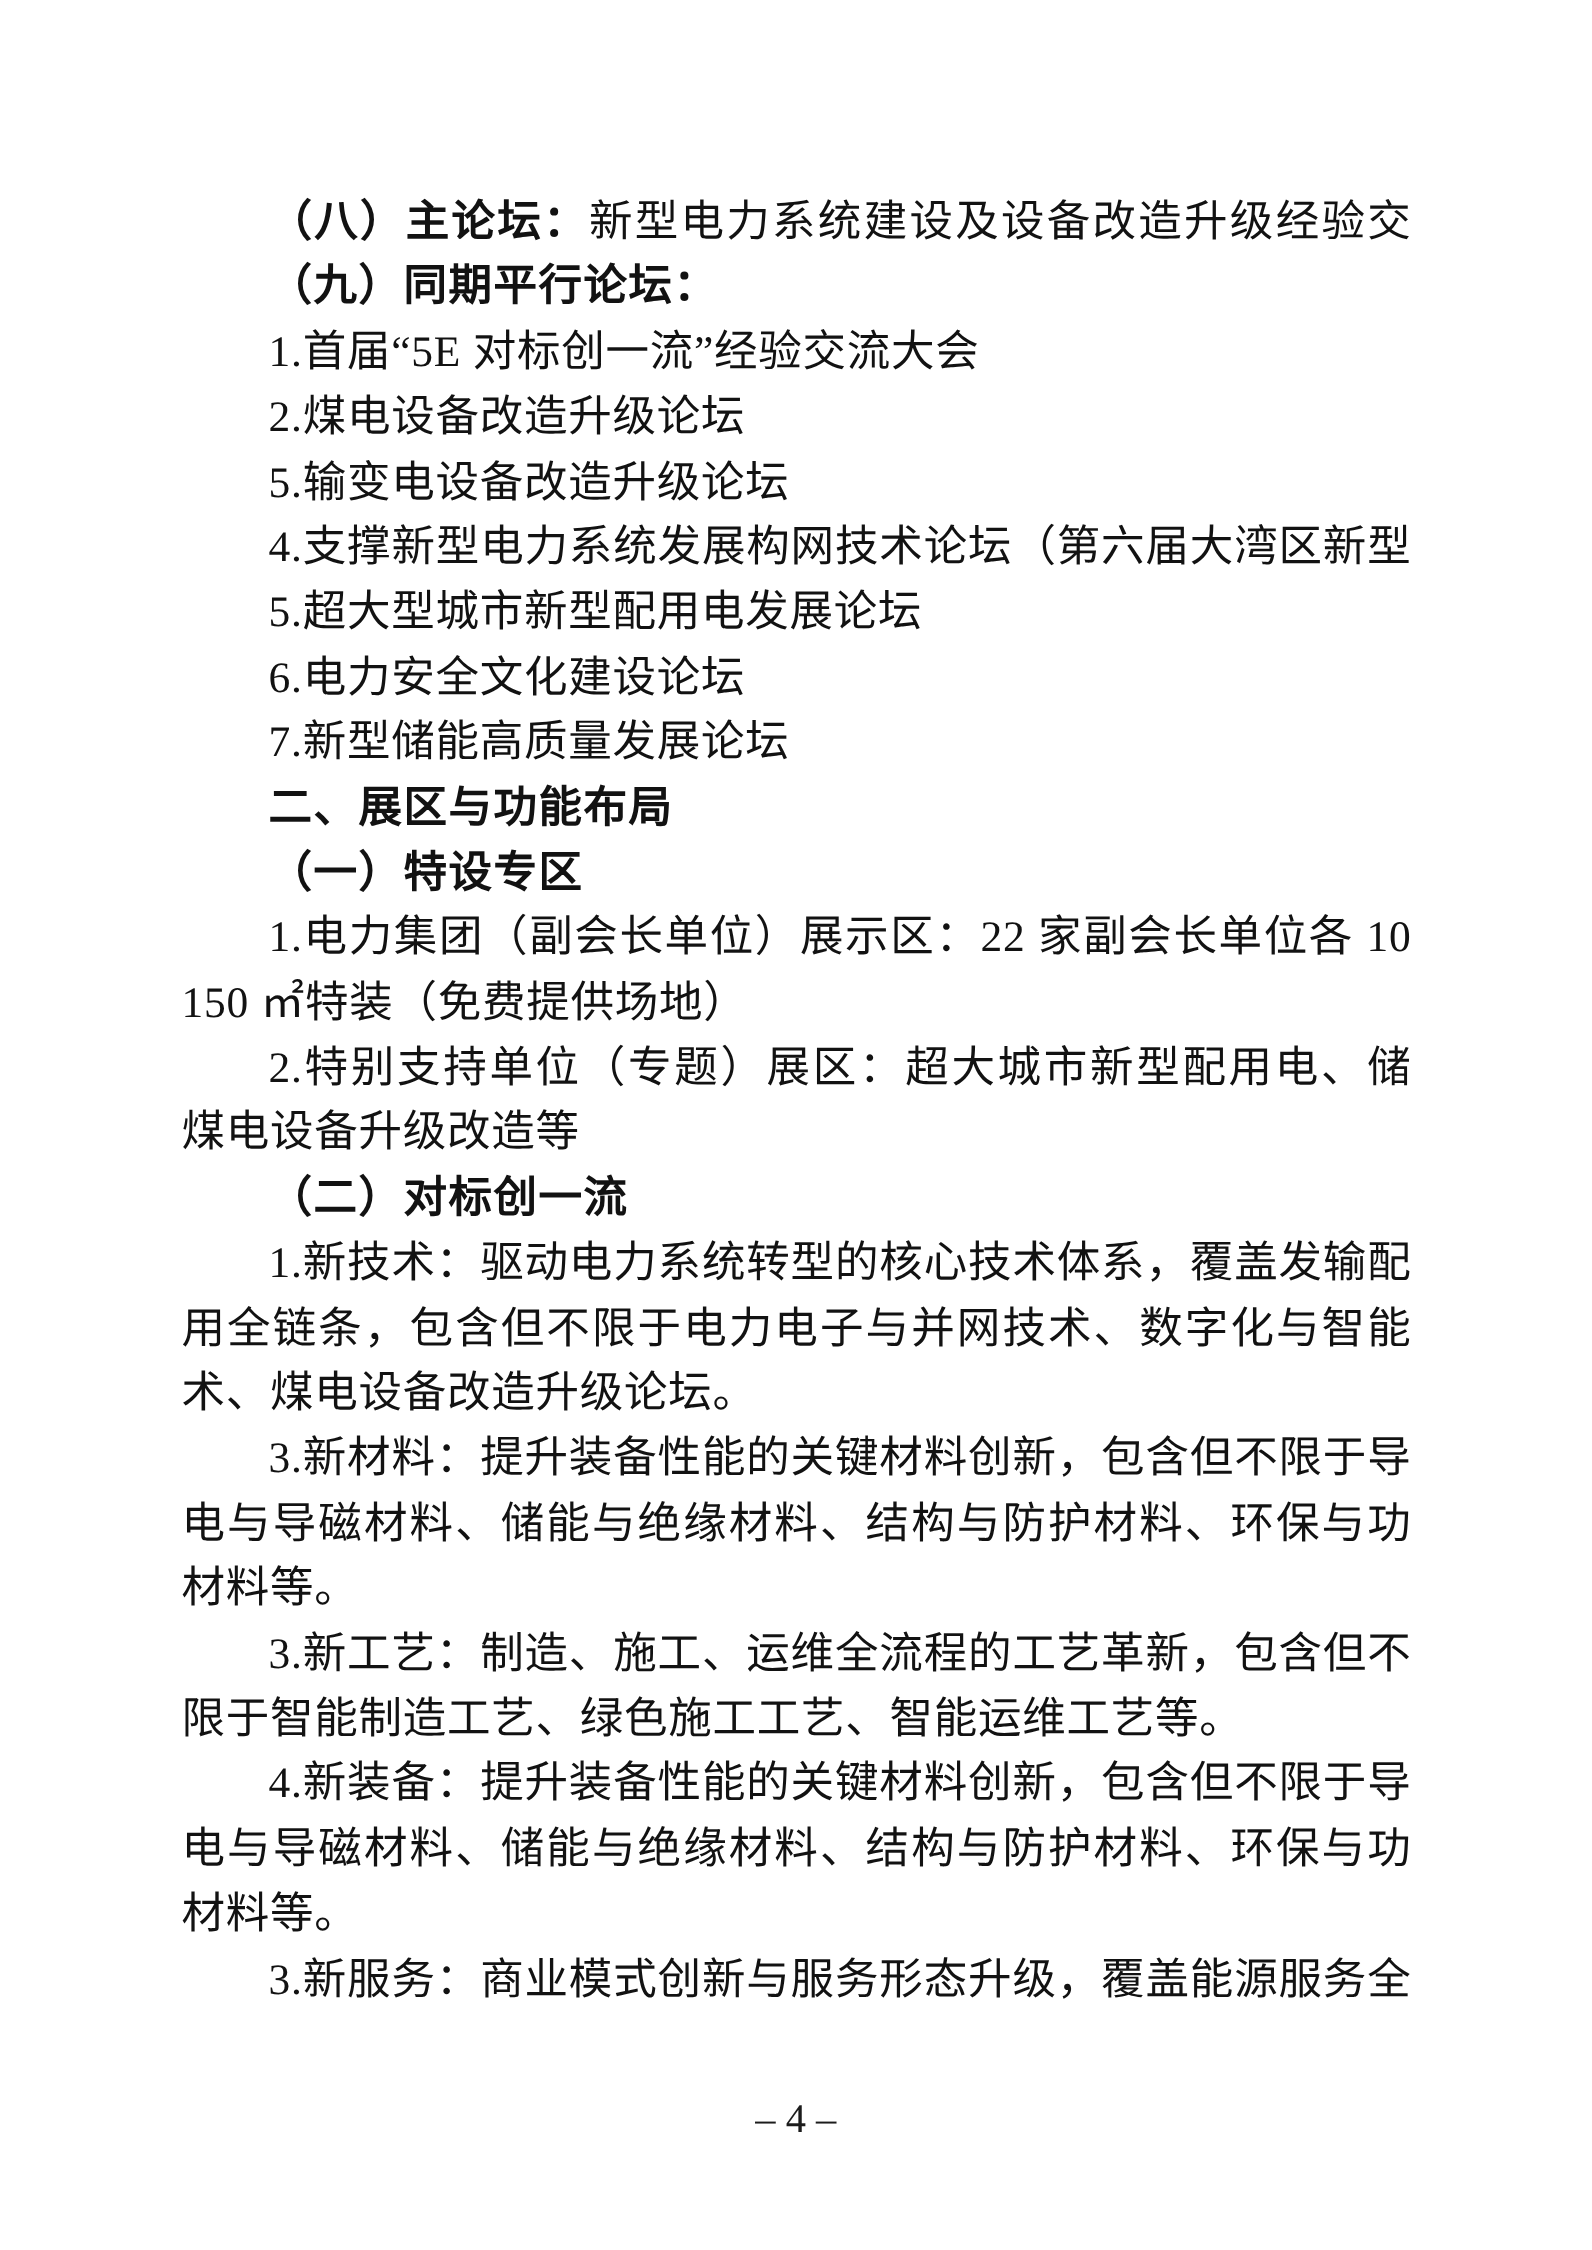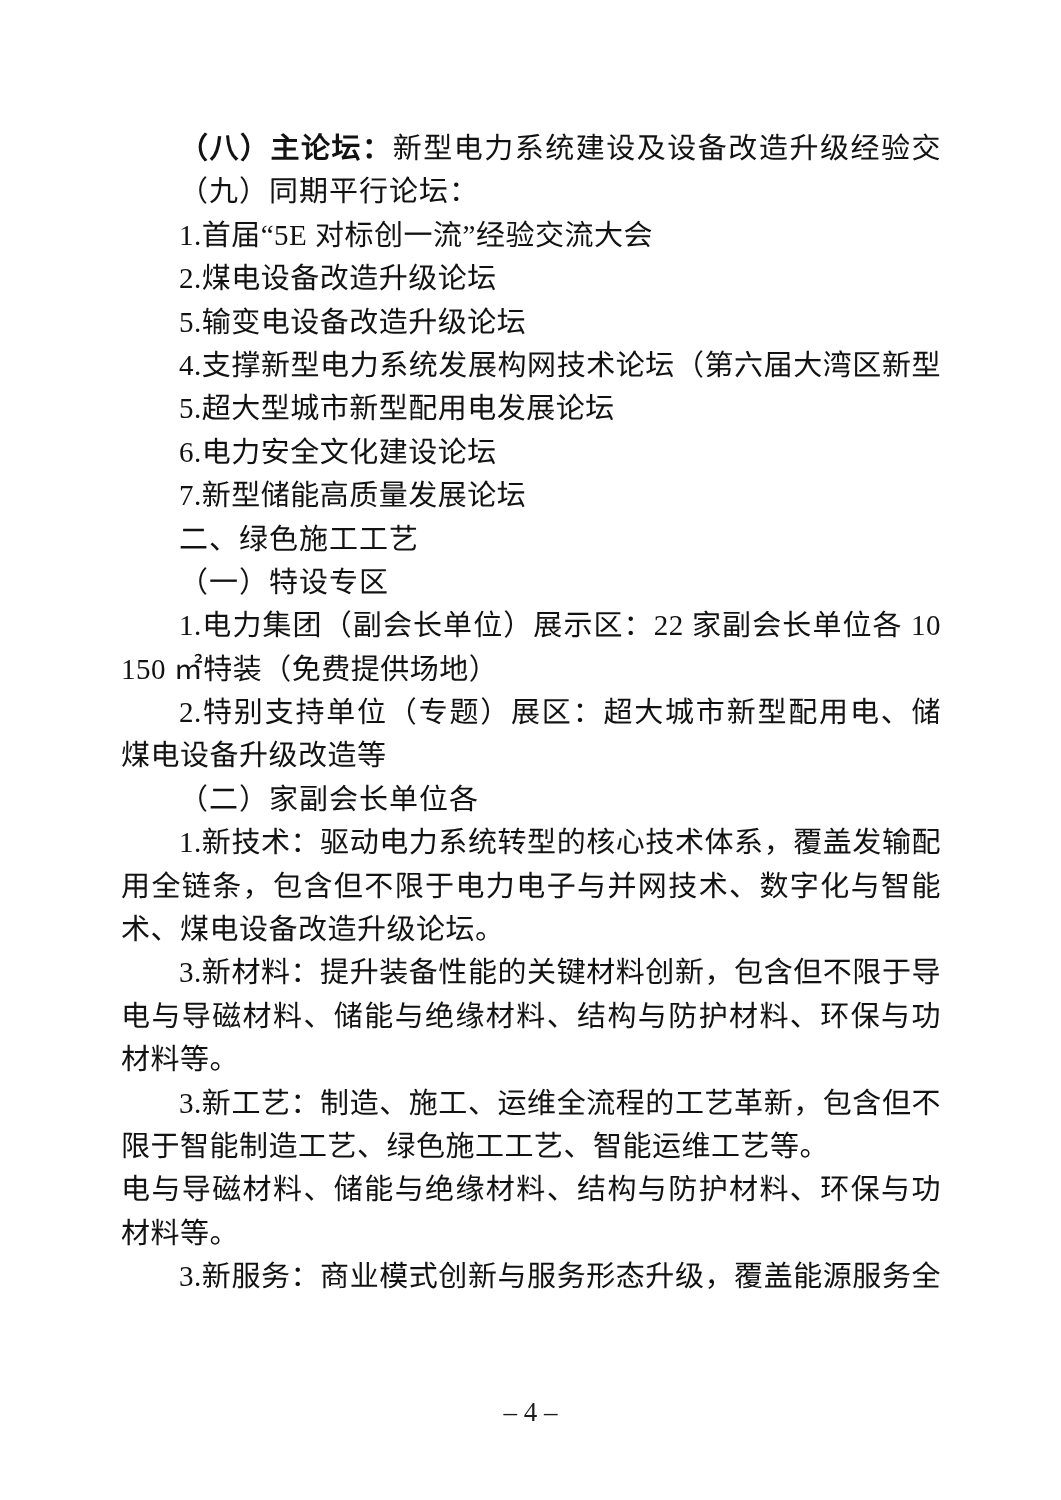--- a/index.html
+++ b/index.html
@@ -34,21 +34,21 @@
     letter-spacing: 0.5px;
   }
   .line.fill {
     text-align-last: justify;
   }
   .line.indent {
     text-indent: 2em;
   }
   .line.hd {
     font-family: "Liberation Sans", "DejaVu Sans", sans-serif;
-    font-weight: 400;
+    font-weight: 700;
     letter-spacing: 1px;
   }
   .line .hd-seg {
     font-family: "Liberation Sans", "DejaVu Sans", sans-serif;
     font-weight: 700;
   }
   .footer {
     position: absolute;
     left: 0;
     right: 0;
@@ -71,41 +71,42 @@
     <div class="line indent hd">（九）同期平行论坛：</div>
 
     <div class="line indent">1.首届“5E 对标创一流”经验交流大会</div>
     <div class="line indent">2.煤电设备改造升级论坛</div>
     <div class="line indent">5.输变电设备改造升级论坛</div>
     <div class="line indent fill">4.支撑新型电力系统发展构网技术论坛（第六届大湾区新型</div>
     <div class="line indent">5.超大型城市新型配用电发展论坛</div>
     <div class="line indent">6.电力安全文化建设论坛</div>
     <div class="line indent">7.新型储能高质量发展论坛</div>
 
-    <div class="line indent hd">二、绿色施工工艺</div>
+    <div class="line indent hd">二、展区与功能布局</div>
     <div class="line indent hd">（一）特设专区</div>
 
     <div class="line indent fill">1.电力集团（副会长单位）展示区：22 家副会长单位各 100～</div>
     <div class="line">150 ㎡特装（免费提供场地）</div>
     <div class="line indent fill">2.特别支持单位（专题）展区：超大城市新型配用电、储能、</div>
     <div class="line">煤电设备升级改造等</div>
 
-    <div class="line indent hd">（二）家副会长单位各</div>
+    <div class="line indent hd">（二）对标创一流</div>
 
     <div class="line indent fill">1.新技术：驱动电力系统转型的核心技术体系，覆盖发输配</div>
     <div class="line fill">用全链条，包含但不限于电力电子与并网技术、数字化与智能技</div>
     <div class="line">术、煤电设备改造升级论坛。</div>
 
     <div class="line indent fill">3.新材料：提升装备性能的关键材料创新，包含但不限于导</div>
     <div class="line fill">电与导磁材料、储能与绝缘材料、结构与防护材料、环保与功能</div>
     <div class="line">材料等。</div>
 
     <div class="line indent fill">3.新工艺：制造、施工、运维全流程的工艺革新，包含但不</div>
     <div class="line">限于智能制造工艺、绿色施工工艺、智能运维工艺等。</div>
 
+    <div class="line indent fill">4.新装备：提升装备性能的关键材料创新，包含但不限于导</div>
     <div class="line fill">电与导磁材料、储能与绝缘材料、结构与防护材料、环保与功能</div>
     <div class="line">材料等。</div>
 
     <div class="line indent fill">3.新服务：商业模式创新与服务形态升级，覆盖能源服务全</div>
 
   </div>
 
   <div class="footer">– 4 –</div>
 </div>
 

